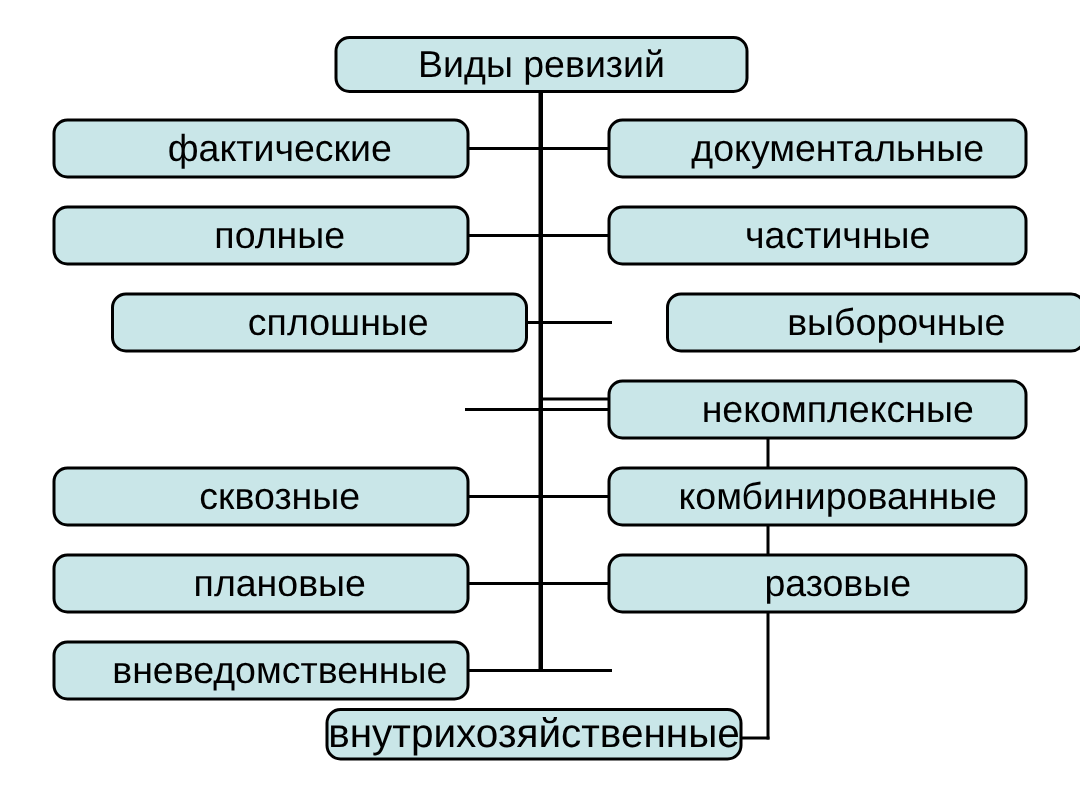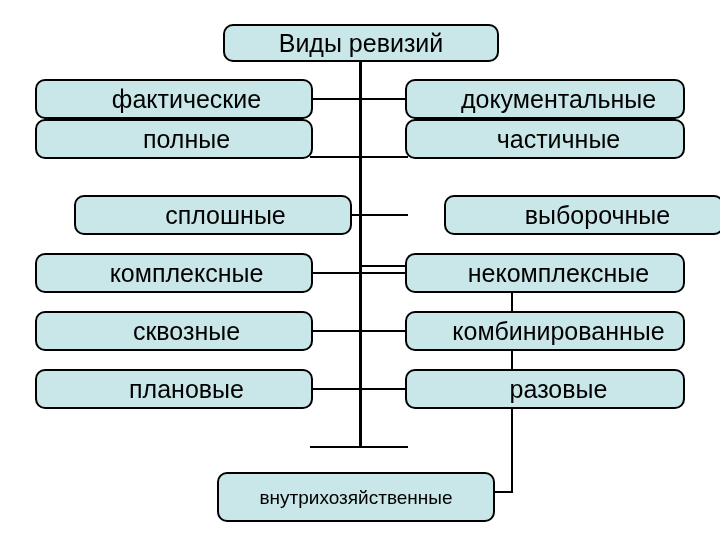--- a/index.html
+++ b/index.html
@@ -24,25 +24,25 @@
     border-radius: 10px;
     display: flex;
     align-items: center;
     justify-content: center;
     font-size: 25px;
     line-height: 1;
     white-space: nowrap;
     z-index: 2;
   }
   .title-box   { left: 223px; top: 24px;  width: 276px; height: 38px; }
-  .bottom-box  { left: 217px; top: 472px; width: 278px; height: 50px; font-size: 19px; }
+  .bottom-box  { left: 217px; top: 472px; width: 278px; height: 35px; font-size: 27px; }
   .col-left    { left: 35px;  width: 278px; height: 40px; padding-left: 25px; }
   .col-right   { left: 405px; width: 280px; height: 40px; padding-left: 27px; }
   .row0 { top: 79px; }
-  .row1 { top: 119px; }
+  .row1 { top: 137px; }
   .row2 { top: 195px; margin-left: 39px; }
   .row3 { top: 253px; }
   .row4 { top: 311px; text-align: right; }
   .row5 { top: 369px; }
   .row6 { top: 427px; }
   .line {
     position: absolute;
     background: var(--line, #000000);
     z-index: 1;
   }
@@ -82,23 +82,23 @@
   <div class="line hconn h5"></div>
   <div class="line hconn h6"></div>
   <div class="line right-branch"></div>
   <div class="line bottom-conn"></div>
 
   <div class="box title-box">Виды ревизий</div>
 
   <div class="box col-left row0">фактические</div>
   <div class="box col-left row1">полные</div>
   <div class="box col-left row2">сплошные</div>
-  <div class="box col-left row3">комплексные</div>
   <div class="box col-left row4">сквозные</div>
   <div class="box col-left row5">плановые</div>
+  <div class="box col-left row6">вневедомственные</div>
 
   <div class="box col-right row0">документальные</div>
   <div class="box col-right row1">частичные</div>
   <div class="box col-right row2">выборочные</div>
   <div class="box col-right row3">некомплексные</div>
   <div class="box col-right row4">комбинированные</div>
   <div class="box col-right row5">разовые</div>
 
   <div class="box bottom-box">внутрихозяйственные</div>
 

